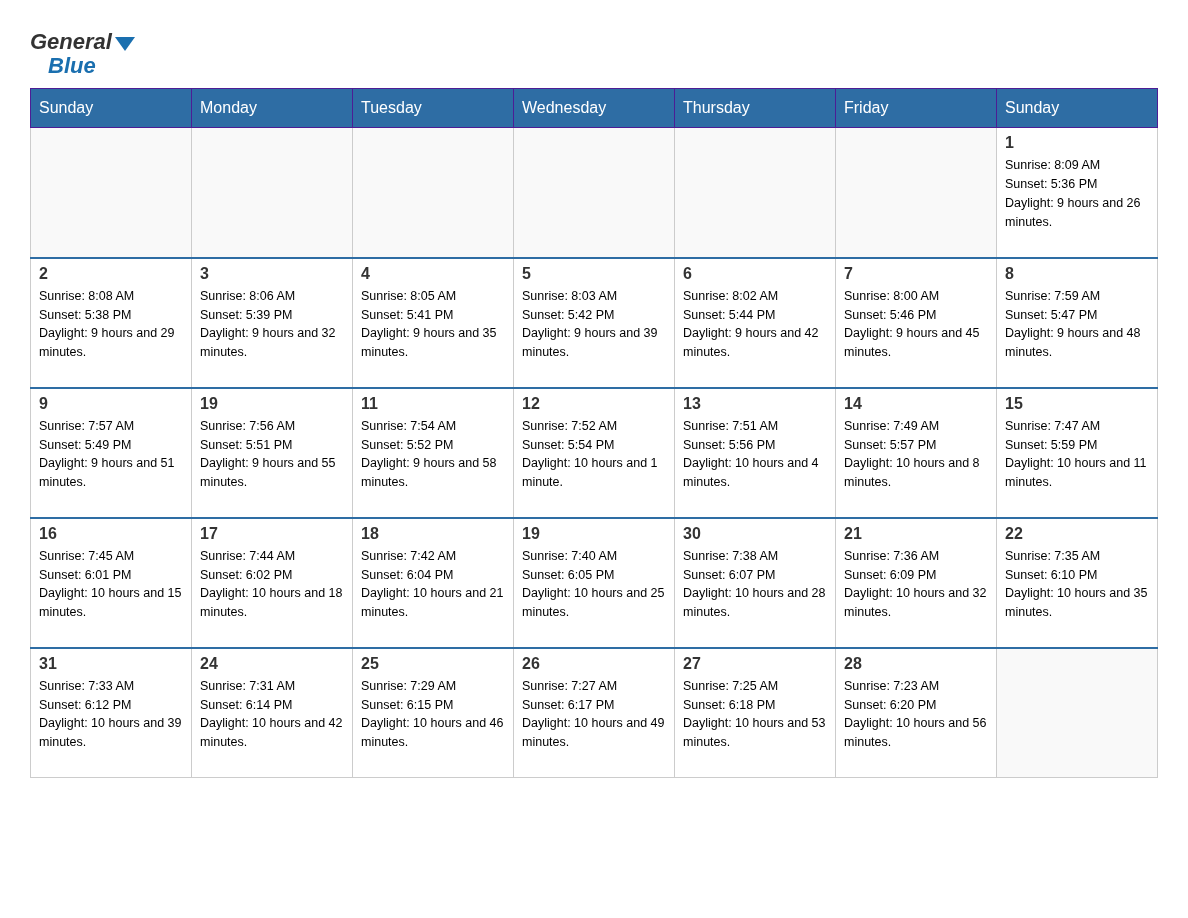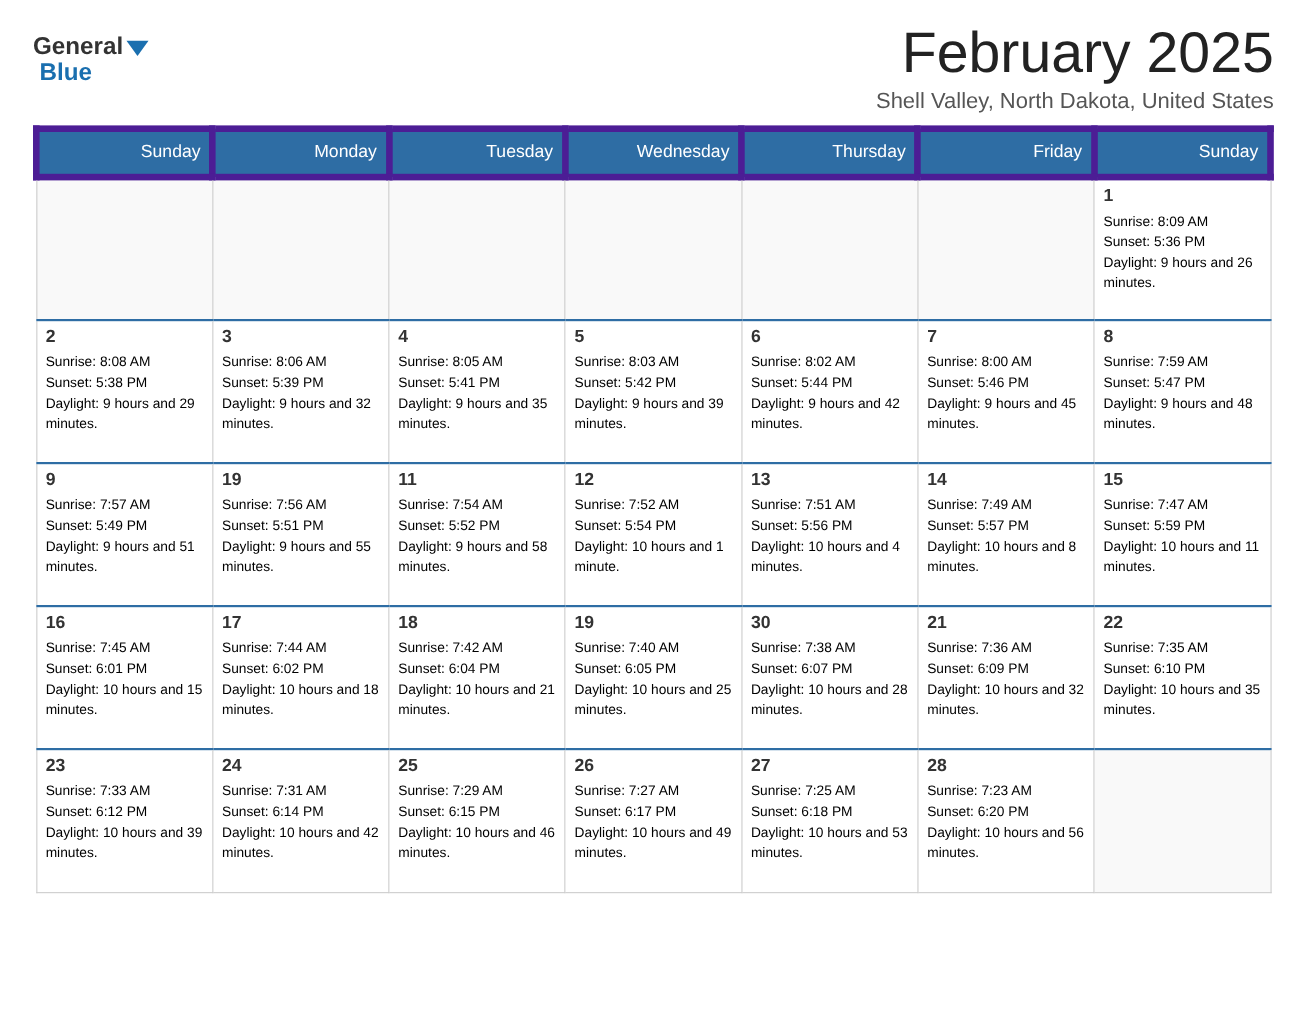--- a/index.html
+++ b/index.html
@@ -16,20 +16,21 @@
       align-items: flex-start;
       margin-bottom: 10px;
     }
     .logo {
       display: flex;
       align-items: center;
       font-size: 22px;
       font-weight: bold;
       color: #333;
       margin-top: 10px;
+      font-style: italic;
     }
     .title-section {
       text-align: right;
     }
     .main-title {
       font-size: 52px;
       font-weight: normal;
       color: #222;
       line-height: 1.1;
     }
@@ -42,22 +43,22 @@
       width: 100%;
       border-collapse: collapse;
       margin-top: 10px;
     }
     .calendar th {
       background-color: #2e6da4;
       color: #fff;
       font-size: 16px;
       font-weight: normal;
       padding: 10px 8px;
-      text-align: right;
-      border: 6px solid #4c1d95;
+      text-align: left;
+      border: 1px solid #4c1d95;
     }
     .calendar td {
       border: 1px solid #ccc;
       vertical-align: top;
       padding: 6px 8px;
       width: 14.28%;
       min-height: 110px;
       height: 130px;
       font-size: 13px;
       color: #333;
@@ -83,27 +84,23 @@
 </head>
 <body>
 
 <div class="header">
   <div class="logo">
   <div style="display:flex;flex-direction:column;line-height:1.1;">
     <div style="display:flex;align-items:center;">
       <span style="color:#333;font-size:22px;font-weight:bold;">General</span>
       <span style="display:inline-block;width:0;height:0;border-left:10px solid transparent;border-right:10px solid transparent;border-top:14px solid #1a6faf;margin-left:3px;margin-top:4px;"></span>
     </div>
-    <span style="color:#1a6faf;font-size:22px;font-weight:bold;margin-left:6px;">Blue</span>
+    <span style="color:#1a6faf;font-size:22px;font-weight:bold;margin-left:18px;">Blue</span>
   </div>
 </div>
-  <div class="title-section">
-    <div class="main-title">February 2025</div>
-    <div class="subtitle">Shell Valley, North Dakota, United States</div>
-  </div>
 </div>
 
 <table class="calendar">
   <thead>
     <tr>
       <th>Sunday</th>
       <th>Monday</th>
       <th>Tuesday</th>
       <th>Wednesday</th>
       <th>Thursday</th>
@@ -209,21 +206,21 @@
           <span class="day-number">21</span>
           <div class="day-info">Sunrise: 7:36 AM<br>Sunset: 6:09 PM<br>Daylight: 10 hours and 32 minutes.</div>
         </td>
         <td>
           <span class="day-number">22</span>
           <div class="day-info">Sunrise: 7:35 AM<br>Sunset: 6:10 PM<br>Daylight: 10 hours and 35 minutes.</div>
         </td>
       </tr>
       <tr class="row-border">
         <td>
-          <span class="day-number">23</span>
+          <span class="day-number">31</span>
           <div class="day-info">Sunrise: 7:33 AM<br>Sunset: 6:12 PM<br>Daylight: 10 hours and 39 minutes.</div>
         </td>
         <td>
           <span class="day-number">24</span>
           <div class="day-info">Sunrise: 7:31 AM<br>Sunset: 6:14 PM<br>Daylight: 10 hours and 42 minutes.</div>
         </td>
         <td>
           <span class="day-number">25</span>
           <div class="day-info">Sunrise: 7:29 AM<br>Sunset: 6:15 PM<br>Daylight: 10 hours and 46 minutes.</div>
         </td>

